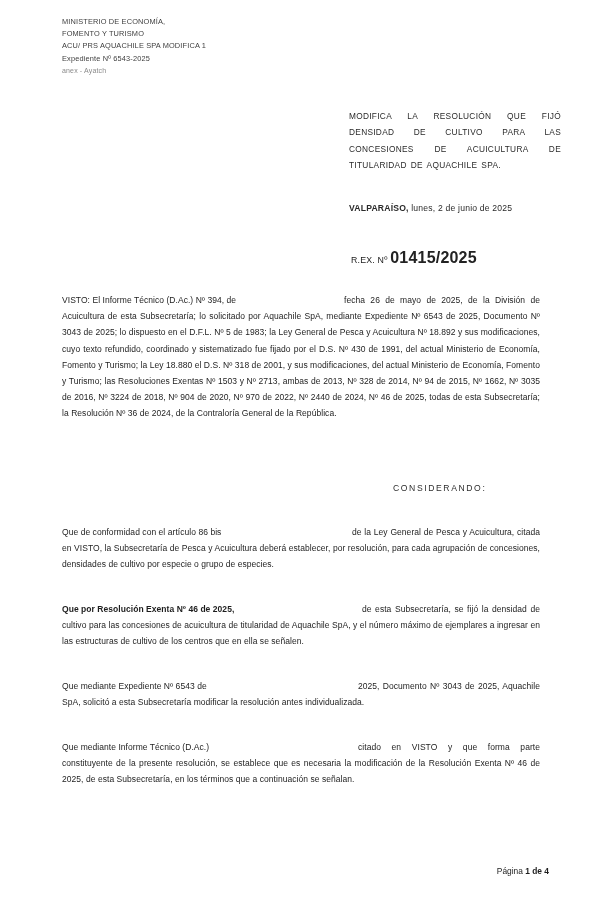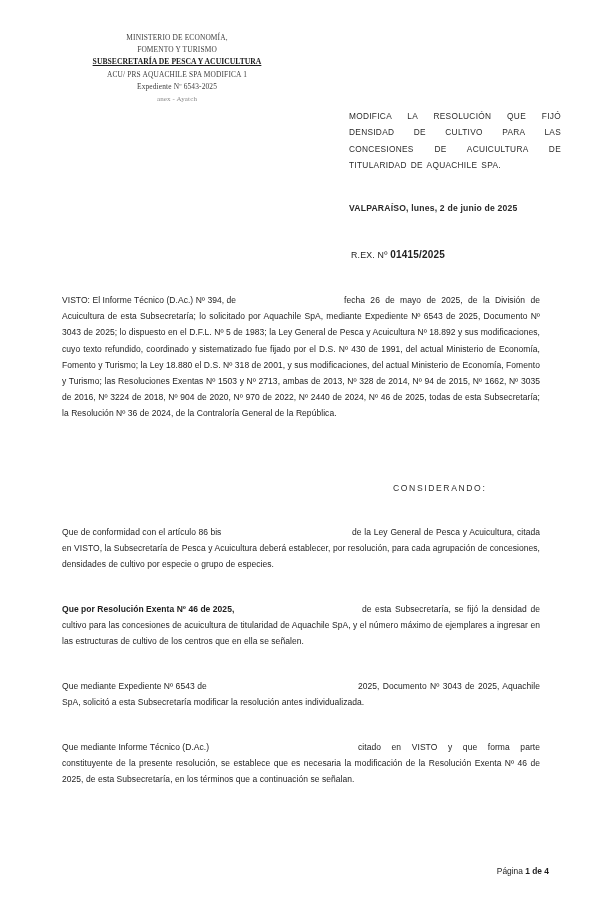--- a/index.html
+++ b/index.html
@@ -19,28 +19,27 @@
   .page {
     position: absolute;
     inset: 0;
     padding: 0;
   }
 
   
   .header-block {
     position: absolute;
     left: 62px;
-    top: 32px;
+    top: 16px;
     width: 230px;
-    text-align: center;
+    text-align: left;
     font-size: 7.4px;
     line-height: 12.2px;
     letter-spacing: 0.15px;
     color: #1b1b1b;
-    font-family: Liberation Serif, serif;
   }
   .header-line {
     white-space: nowrap;
   }
   .header-line.bold-underline {
     font-weight: bold;
     text-decoration: underline;
     letter-spacing: 0.05px;
     font-size: 7.6px;
   }
@@ -71,35 +70,35 @@
   .placedate {
     position: absolute;
     left: 349px;
     top: 203px;
     font-size: 8.6px;
     color: #2a2a2a;
     letter-spacing: 0.2px;
     white-space: nowrap;
   }
   .placedate .city { font-weight: bold; }
-  .placedate .date { font-weight: bold; text-align: right; }
+  .placedate .date { font-weight: normal; text-align: right; }
 
   
   .resnum {
     position: absolute;
     left: 351px;
     top: 249px;
     font-size: 8.8px;
     color: #222;
     letter-spacing: 0.2px;
     white-space: nowrap;
   }
   .resnum .num {
     font-weight: bold;
-    font-size: 10px;
+    font-size: 16px;
   }
 
   
   .body-wrap {
     position: absolute;
     left: 62px;
     top: 292px;
     width: 478px;
   }
   .para {
@@ -150,21 +149,20 @@
   .footer .pg-nums { font-weight: bold; }
 </style>
 </head>
 <body>
 
 <div class="page">
 
   <div class="header-block">
     <div class="header-line light">MINISTERIO DE ECONOMÍA,</div>
     <div class="header-line light">FOMENTO Y TURISMO</div>
-    <div class="header-line bold-underline">SUBSECRETARÍA DE PESCA Y ACUICULTURA</div>
     <div class="header-line light">ACU/ PRS AQUACHILE SPA MODIFICA 1</div>
     <div class="header-line light">Expediente Nº 6543-2025</div>
     <div class="header-line faded">anex - Ayatch</div>
   </div>
 
   <div class="title-block">MODIFICA LA RESOLUCIÓN QUE FIJÓ DENSIDAD DE CULTIVO PARA LAS CONCESIONES DE ACUICULTURA DE TITULARIDAD DE AQUACHILE SPA.</div>
 
   <div class="placedate">
     <span class="city">VALPARAÍSO,</span>
     <span class="date">lunes, 2 de junio de 2025</span>

